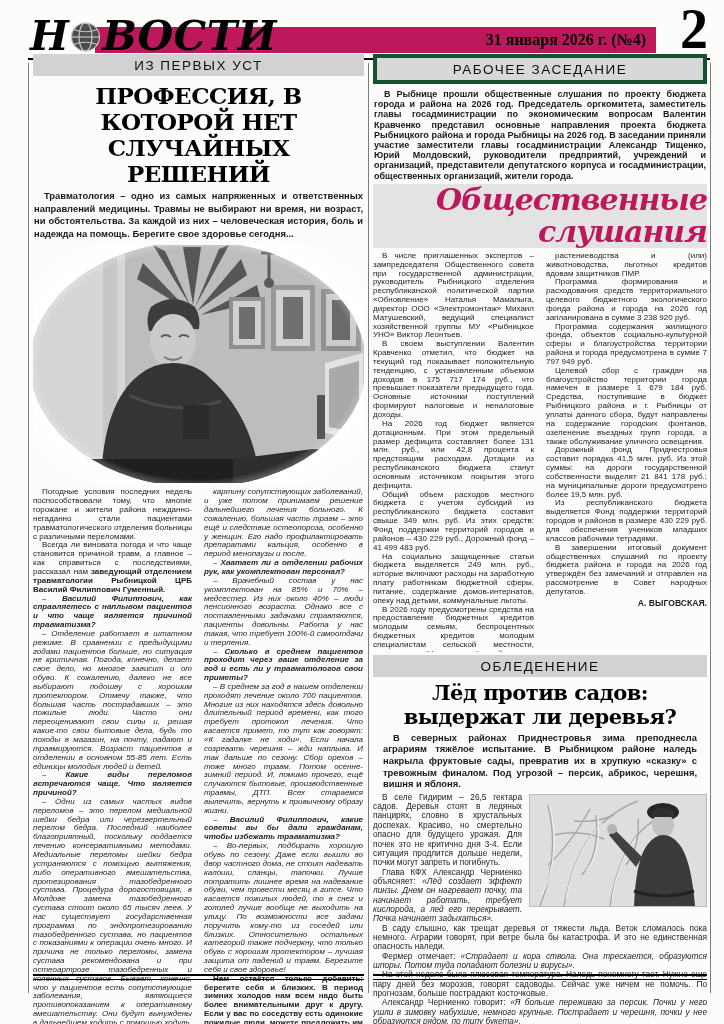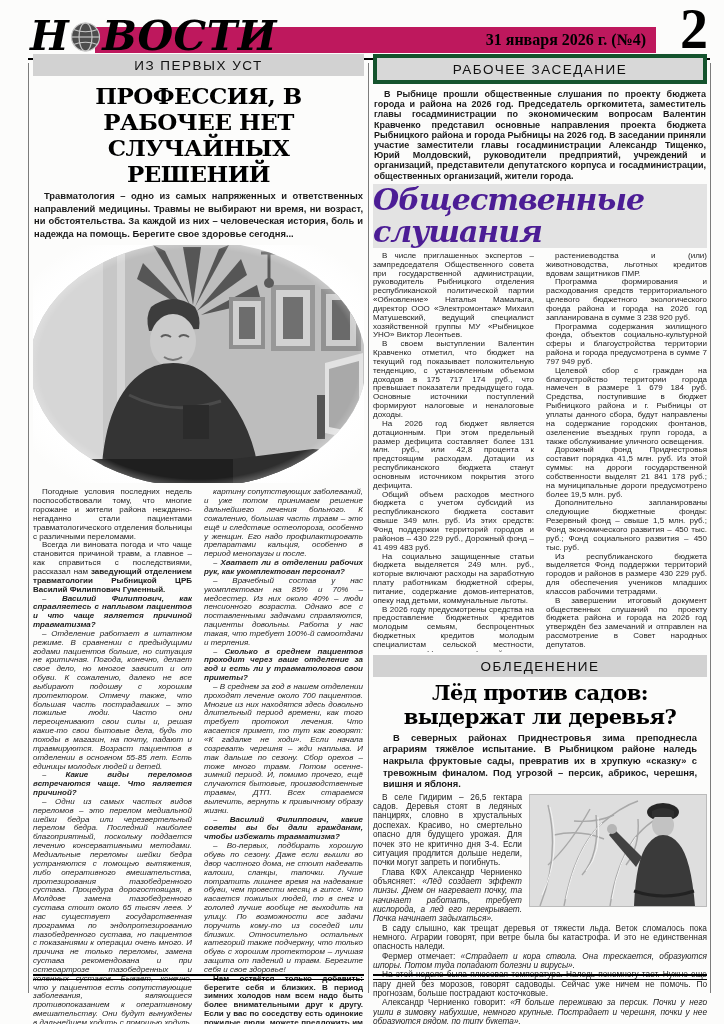--- a/index.html
+++ b/index.html
@@ -25,21 +25,21 @@
 .half-right{left:373px;width:334px}
 .end-rule{position:absolute;left:0;right:0;bottom:2px;height:6px;border-top:2px solid #000;border-bottom:1px solid #000}
 
 .section-bar{background:#d2d2d2;text-align:center;font-size:13.5px;letter-spacing:1.5px;
   padding:4px 0 3px;color:#111}
 .section-bar.boxed{border:4px solid #14532d;background:#d8d8d8}
 
 .head1{font-family:"DejaVu Serif",serif;font-weight:bold;font-size:23px;line-height:26px;
   text-align:center;margin:7px 0 3px;color:#000;letter-spacing:-.5px}
 .head2{font-family:"DejaVu Serif",serif;font-weight:bold;font-style:italic;font-size:30px;
-  line-height:32px;text-align:left;background:#e3e3e3;margin:2px 0 4px;color:#4c1d95;letter-spacing:-1px}
+  line-height:32px;text-align:right;background:#e3e3e3;margin:2px 0 4px;color:#be185d;letter-spacing:-1px}
 .head3{font-family:"DejaVu Serif",serif;font-weight:bold;font-size:21px;line-height:24px;
   text-align:center;margin:4px 0 3px;color:#000;letter-spacing:-.5px}
 
 .lead-left{font-weight:bold;font-size:9.4px;line-height:12.6px;text-align:justify;
   text-indent:10px;margin:2px 1px 5px;hyphens:auto}
 .lead-right{font-weight:bold;font-size:9px;line-height:10.2px;text-align:justify;
   text-indent:10px;margin:5px 1px 3px;hyphens:auto}
 .lead-ice{font-weight:bold;font-size:9.4px;line-height:11.6px;text-align:justify;
   text-indent:10px;margin:1px 10px 3px;hyphens:auto}
 
@@ -79,21 +79,21 @@
         </svg></span><span>ВОСТИ</span></div>
   <div class="page-num">2</div>
   <div class="hdr-rule"></div>
 
   <div class="v-rule v-left"></div>
   <div class="v-rule v-mid"></div>
   <div class="v-rule v-right"></div>
 
   <div class="half half-left">
     <div class="section-bar">ИЗ ПЕРВЫХ УСТ</div>
-    <h1 class="head1"><span>ПРОФЕССИЯ, В РАБОЧЕЕ НЕТ</span><br><span>СЛУЧАЙНЫХ РЕШЕНИЙ</span></h1>
+    <h1 class="head1"><span>ПРОФЕССИЯ, В КОТОРОЙ НЕТ</span><br><span>СЛУЧАЙНЫХ РЕШЕНИЙ</span></h1>
     <p class="lead-left">Травматология – одно из самых напряженных и ответственных направлений медицины. Травмы не выбирают ни время, ни возраст, ни обстоятельства. За каждой из них – человеческая история, боль и надежда на помощь. Берегите свое здоровье сегодня...</p>
 
     <div class="photo-doctor">
       <svg width="331" height="238" viewBox="0 0 331 238">
         <defs>
           <clipPath id="oval">
               <ellipse cx="165" cy="119" rx="168" ry="123"></ellipse>
             </clipPath>
           <radialGradient id="vig" cx="50%" cy="50%" r="62%">
             <stop offset="0.78" stop-color="#ffffff" stop-opacity="0"></stop>
@@ -183,21 +183,20 @@
           <p class="para s-n">Общий объем расходов местного бюджета с учетом субсидий из республиканского бюджета составит свыше 349 млн. руб. Из этих средств: Фонд поддержки территорий городов и районов – 430 229 руб., Дорожный фонд – 41 499 483 руб.</p>
           <p class="para s-n">На социально защищенные статьи бюджета выделяется 249 млн. руб., которые включают расходы на заработную плату работникам бюджетной сферы, питание, содержание домов-интернатов, опеку над детьми, коммунальные льготы.</p>
           <p class="para s-n">В 2026 году предусмотрены средства на предоставление бюджетных кредитов молодым семьям, беспроцентных бюджетных кредитов молодым специалистам сельской местности, крестьянским (фермерским) хозяйствам, а также юридическим лицам ПМР, занимающимся производством продукции</p>
         </div>
       <div class="col">
           <p class="para s-n">растениеводства и (или) животноводства, льготных кредитов вдовам защитников ПМР.</p>
           <p class="para s-n">Программа формирования и расходования средств территориального целевого бюджетного экологического фонда района и города на 2026 год запланирована в сумме 3 238 920 руб.</p>
           <p class="para s-n">Программа содержания жилищного фонда, объектов социально-культурной сферы и благоустройства территории района и города предусмотрена в сумме 7 797 949 руб.</p>
           <p class="para s-n">Целевой сбор с граждан на благоустройство территории города намечен в размере 1 679 184 руб. Средства, поступившие в бюджет Рыбницкого района и г. Рыбницы от уплаты данного сбора, будут направлены на содержание городских фонтанов, озеленение въездных групп города, а также обслуживание уличного освещения.</p>
           <p class="para s-n">Дорожный фонд Приднестровья составит порядка 41,5 млн. руб. Из этой суммы: на дороги государственной собственности выделят 21 841 178 руб.; на муниципальные дороги предусмотрено более 19,5 млн. руб.</p>
-          <p class="para s-n">Дополнительно запланированы следующие бюджетные фонды: Резервный фонд – свыше 1,5 млн. руб.; Фонд экономического развития – 450 тыс. руб.; Фонд социального развития – 450 тыс. руб.</p>
           <p class="para s-n">Из республиканского бюджета выделяется Фонд поддержки территорий городов и районов в размере 430 229 руб. для обеспечения учеников младших классов рабочими тетрадями.</p>
           <p class="para s-n">В завершении итоговый документ общественных слушаний по проекту бюджета района и города на 2026 год утверждён без замечаний и отправлен на рассмотрение в Совет народных депутатов.</p>
           <p class="para s-sig">А. ВЫГОВСКАЯ.</p>
         </div>
     </div>
 
     <div class="section-bar">ОБЛЕДЕНЕНИЕ</div>
     <h3 class="head3">Лёд против садов: выдержат ли деревья?</h3>
     <p class="lead-ice">В северных районах Приднестровья зима преподнесла аграриям тяжёлое испытание. В Рыбницком районе наледь накрыла фруктовые сады, превратив их в хрупкую «сказку» с тревожным финалом. Под угрозой – персик, абрикос, черешня, вишня и яблоня.</p>
 

